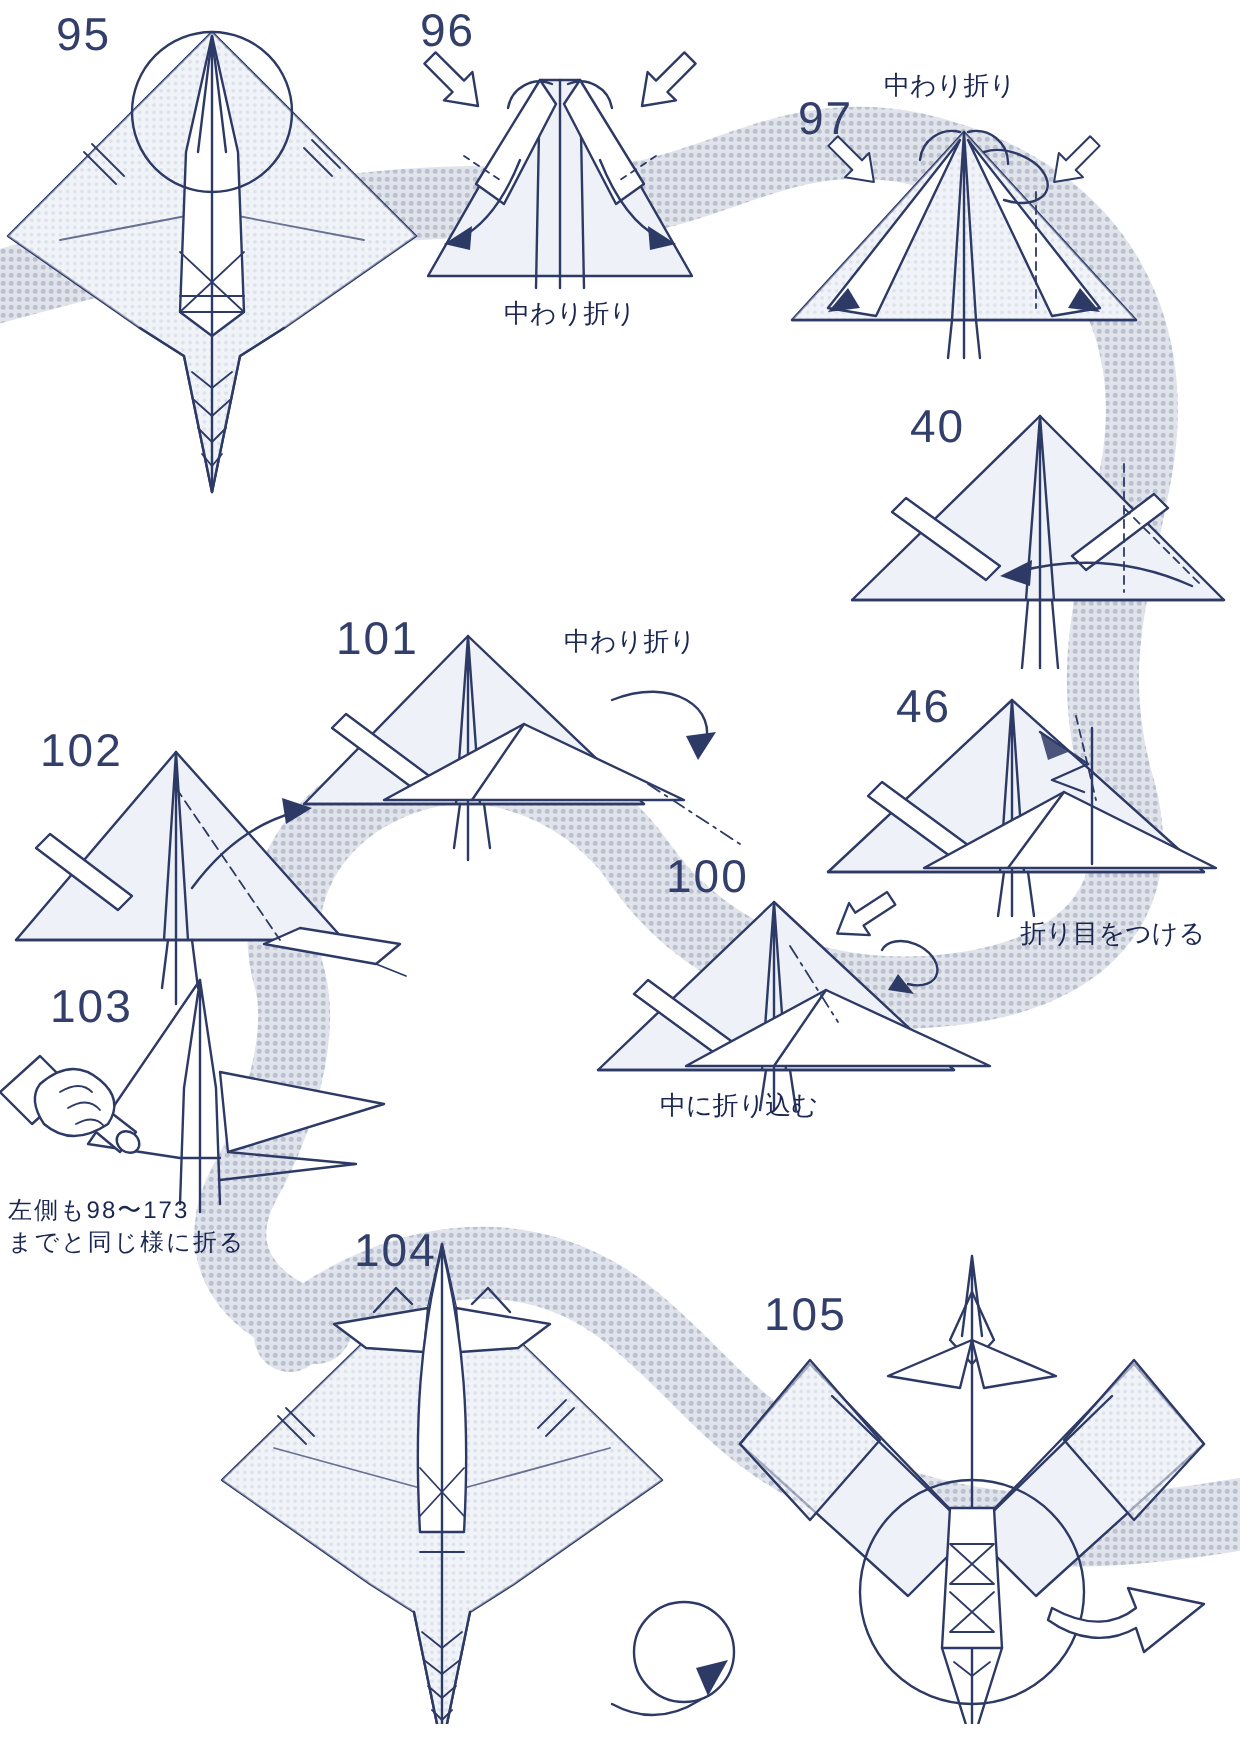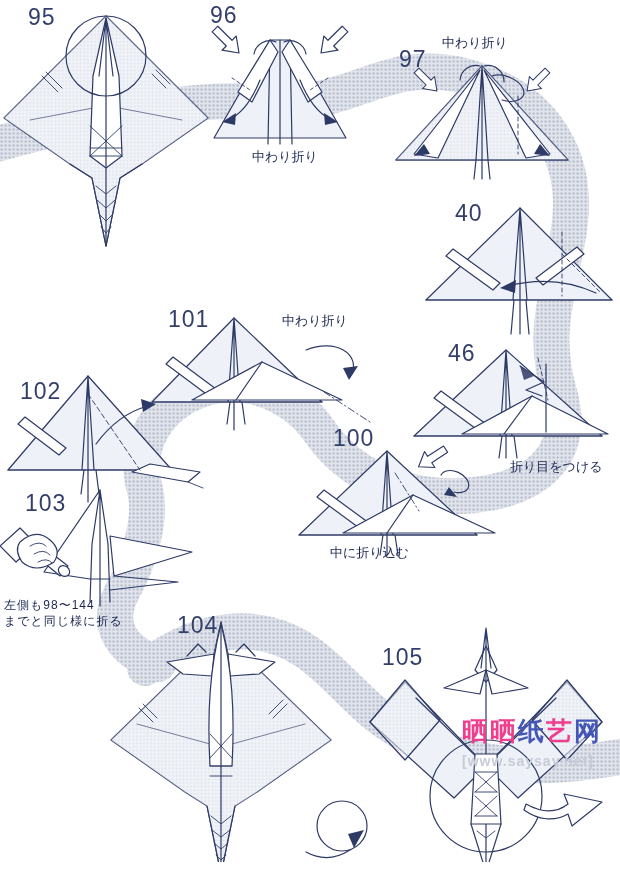--- a/index.html
+++ b/index.html
@@ -173,21 +173,21 @@
       <path class="f-white" d="M116,52 L196,90 L46,90 Z"></path>
       <path d="M116,52 L90,90"></path>
       <g>
         <path d="M160,40 C 190,28 214,44 206,64"></path>
         <path class="f-ink" d="M212,56 L203,70 L197,58 Z"></path>
       </g>
       <path class="thin" stroke-dasharray="7 3 1.5 3" d="M178,82 L224,112"></path>
     </g>
   </svg>
 
-  <div class="num" style="left:20px;top:378px;">102</div>
+  <div class="num" style="left:20px;top:362px;">102</div>
   <svg class="art" style="left:0;top:366px;" width="208" height="138" viewBox="0 0 208 138">
     <g class="ink">
       <path class="f-light" d="M88,10 L172,104 L8,104 Z"></path>
       <path d="M8,104 L172,104 M88,10 L88,136 M88,10 L82,104 M88,10 L94,104"></path>
       <path d="M84,104 L81,128 M96,104 L99,128"></path>
       <path class="f-white" d="M18,58 L25,51 L66,82 L59,89 Z"></path>
       <path class="f-white" d="M150,98 L200,106 L188,116 L132,106 Z"></path>
       <path class="thin" d="M188,116 L203,122"></path>
       <path class="thin" stroke-dasharray="5 3" d="M88,28 L140,104"></path>
       <g>
@@ -207,21 +207,21 @@
       <g>
         <path class="f-white" d="M0,62 L20,44 L36,60 L16,78 Z"></path>
         <path class="f-white" d="M32,54 L68,82 L60,92 L24,62 Z"></path>
         <ellipse class="f-white" cx="64" cy="87" rx="6" ry="5" transform="rotate(38 64 87)"></ellipse>
         <path class="f-white" d="M20,58 q16,-14 30,-2 q12,10 4,22 q-18,12 -32,0 q-8,-12 -2,-20 Z"></path>
         <path class="thin" d="M30,62 q10,-6 16,0 M34,70 q10,-6 16,1 M38,78 q9,-5 14,1"></path>
       </g>
     </g>
   </svg>
   <div class="note" style="left:4px;top:598px;">
-    <div>左側も98〜144</div>
+    <div>左側も98〜173</div>
     <div>までと同じ様に折る</div>
   </div>
 
   <div class="num" style="left:177px;top:612px;">104</div>
   <svg class="art" style="left:103px;top:616px;" width="235" height="262" viewBox="0 0 235 262">
     <g class="ink">
       <path class="f-light" d="M118,6 L125,38 L156,54 L228,124 L154,176 L132,190 L118,258 L104,190 L82,176 L8,124 L80,54 L111,38 Z"></path>
       <path class="f-dot" stroke="none" d="M118,6 L125,38 L156,54 L228,124 L154,176 L132,190 L118,258 L104,190 L82,176 L8,124 L80,54 L111,38 Z" opacity="0.55"></path>
       <path class="thin" opacity="0.7" d="M107,128 L34,108 M129,128 L202,108"></path>
       <path class="f-white" d="M64,46 L111,38 L109,60 L80,58 Z"></path>
@@ -262,18 +262,14 @@
       <path class="f-white" d="M119,128 L141,128 L145,198 L115,198 Z"></path>
       <path class="thin" d="M119,146 L141,166 M141,146 L119,166 M119,170 L141,190 M141,170 L119,190 M119,146 L141,146 M119,166 L141,166 M119,190 L141,190"></path>
       <path d="M115,198 L130,246 L145,198"></path>
       <path class="thin" d="M121,205 L130,212 L139,205"></path>
       <g>
         <path class="f-white" d="M170,178 C 188,188 202,186 212,178 L208,168 L246,176 L216,200 L212,188 C 198,196 182,194 168,184 Z"></path>
       </g>
     </g>
   </svg>
 
-  <div class="wm">
-    <div class="wm-l1"><span class="wm-p">晒</span><span class="wm-p">晒</span><span class="wm-b">纸</span><span class="wm-p">艺</span><span class="wm-b">网</span></div>
-    <div class="wm-l2">[www.saysay.net]</div>
-  </div>
 
 </div>
 
 </body></html>

